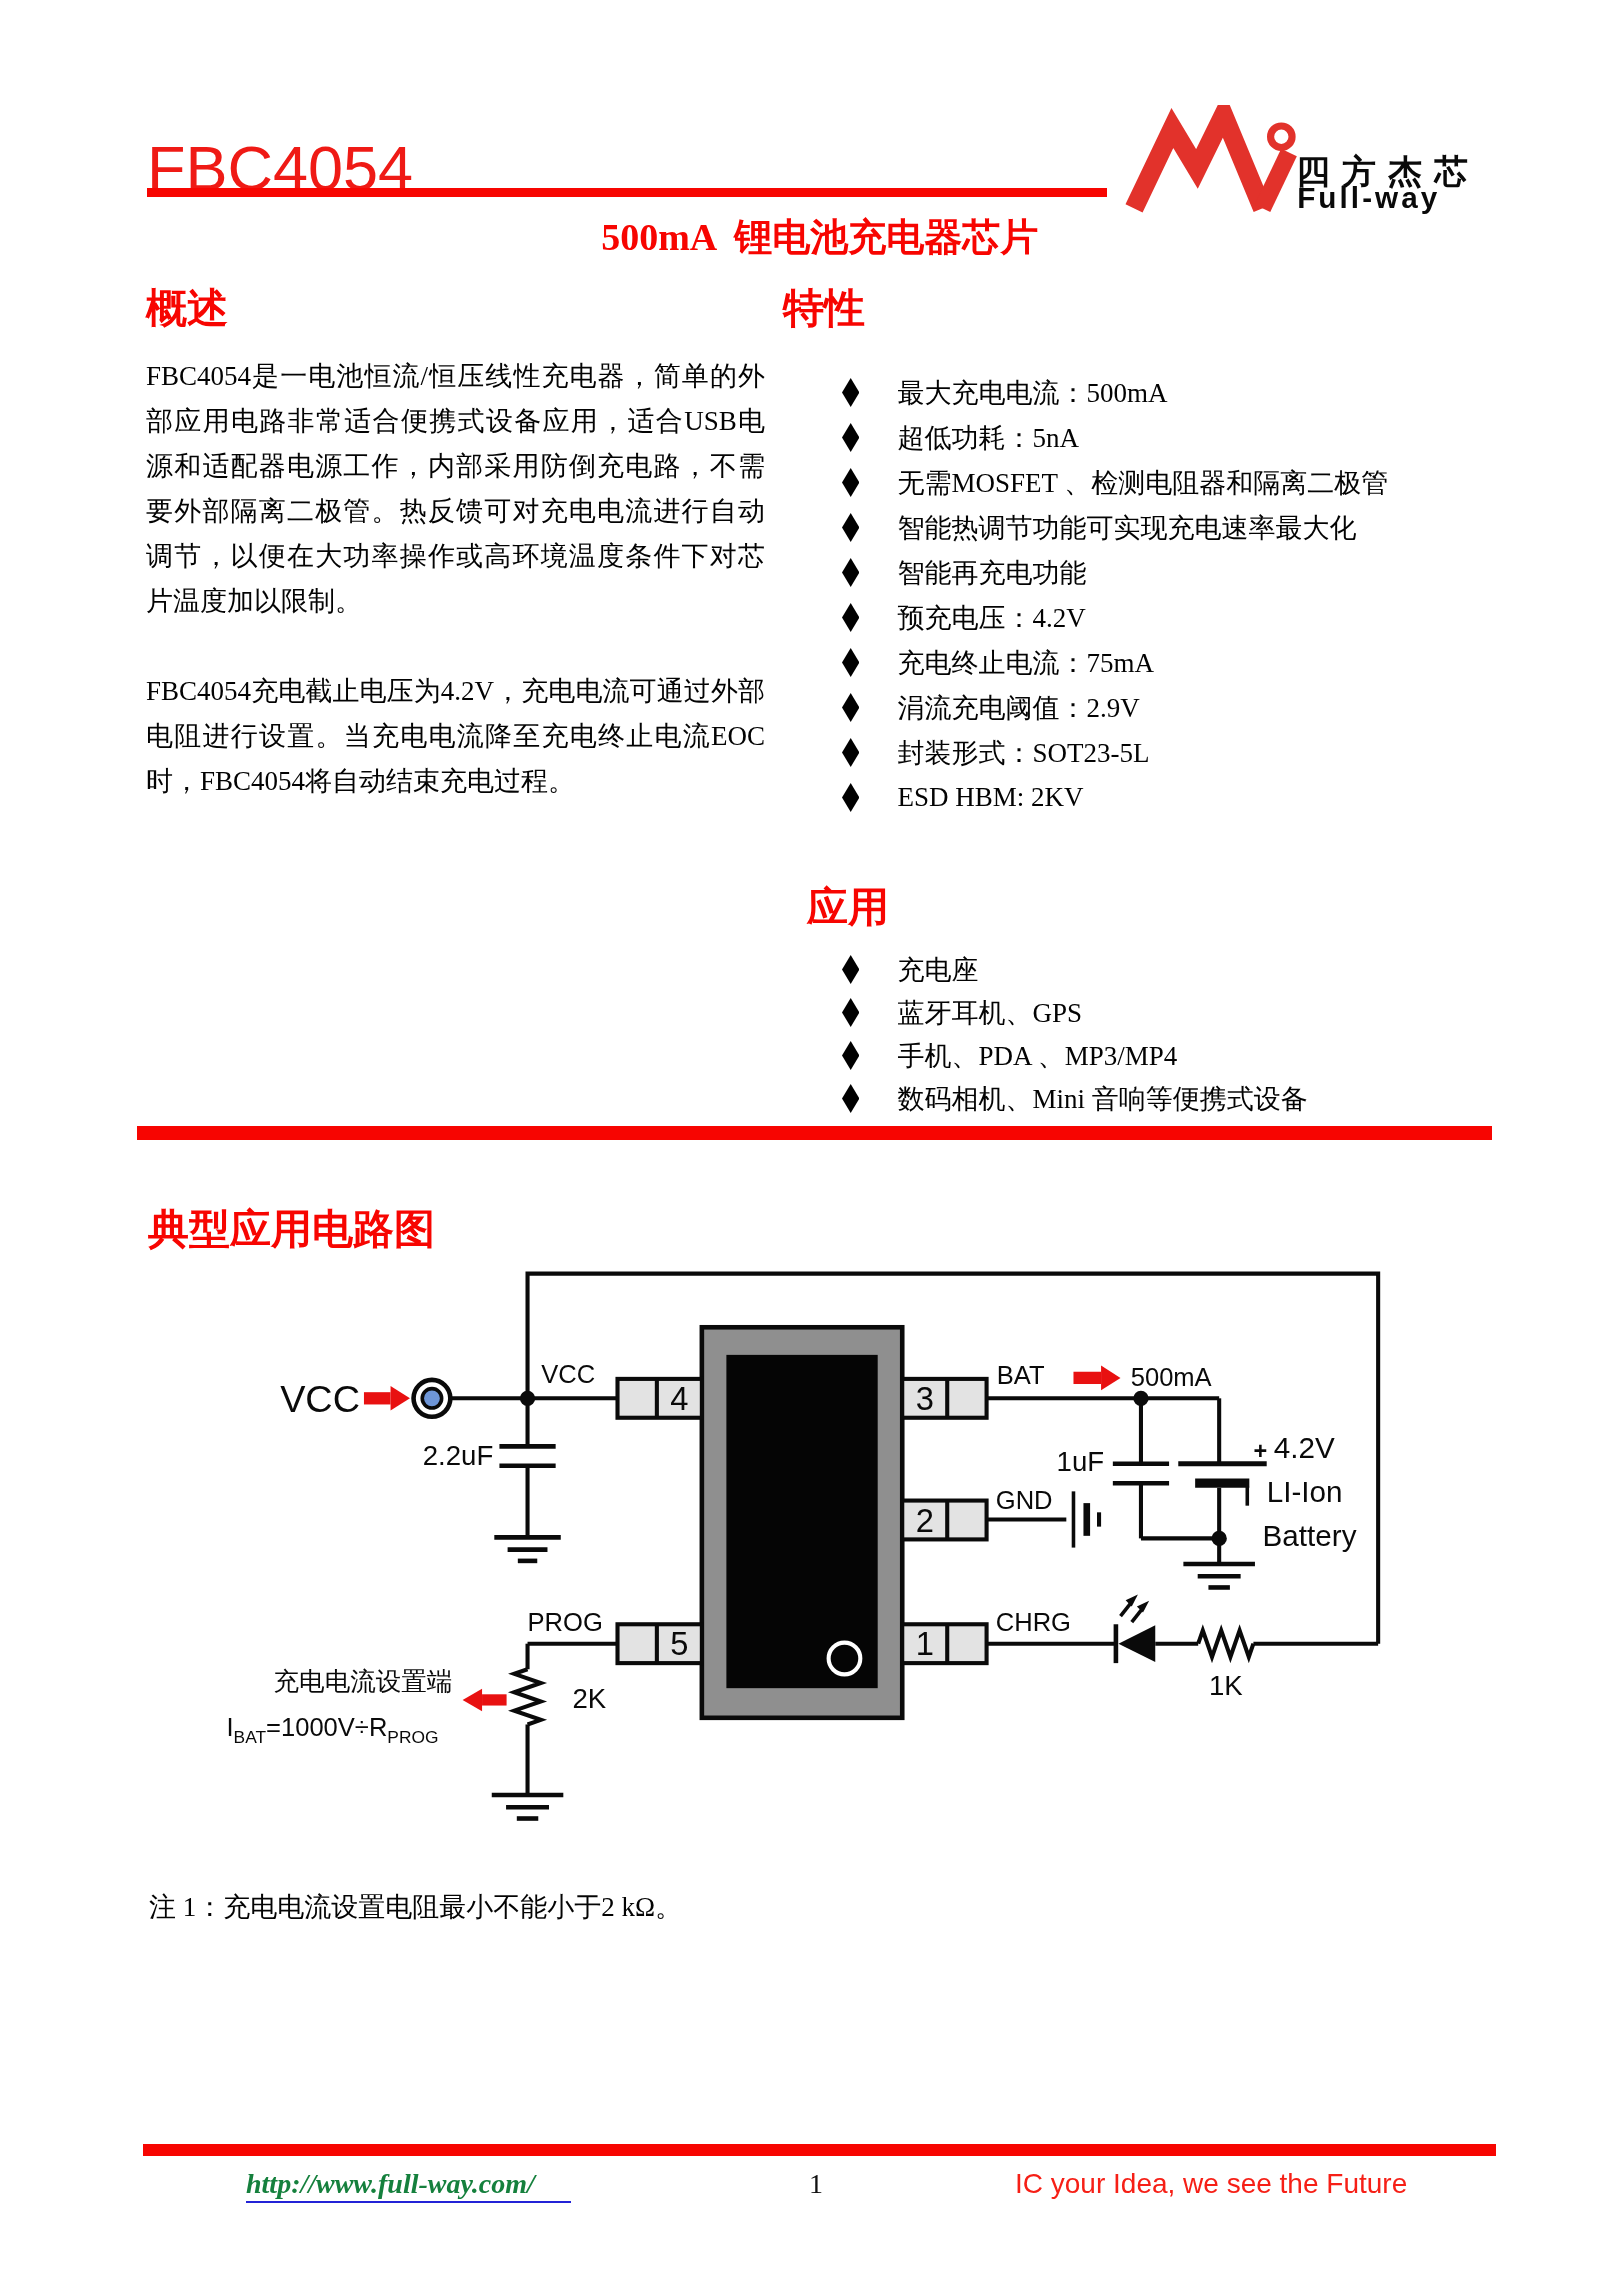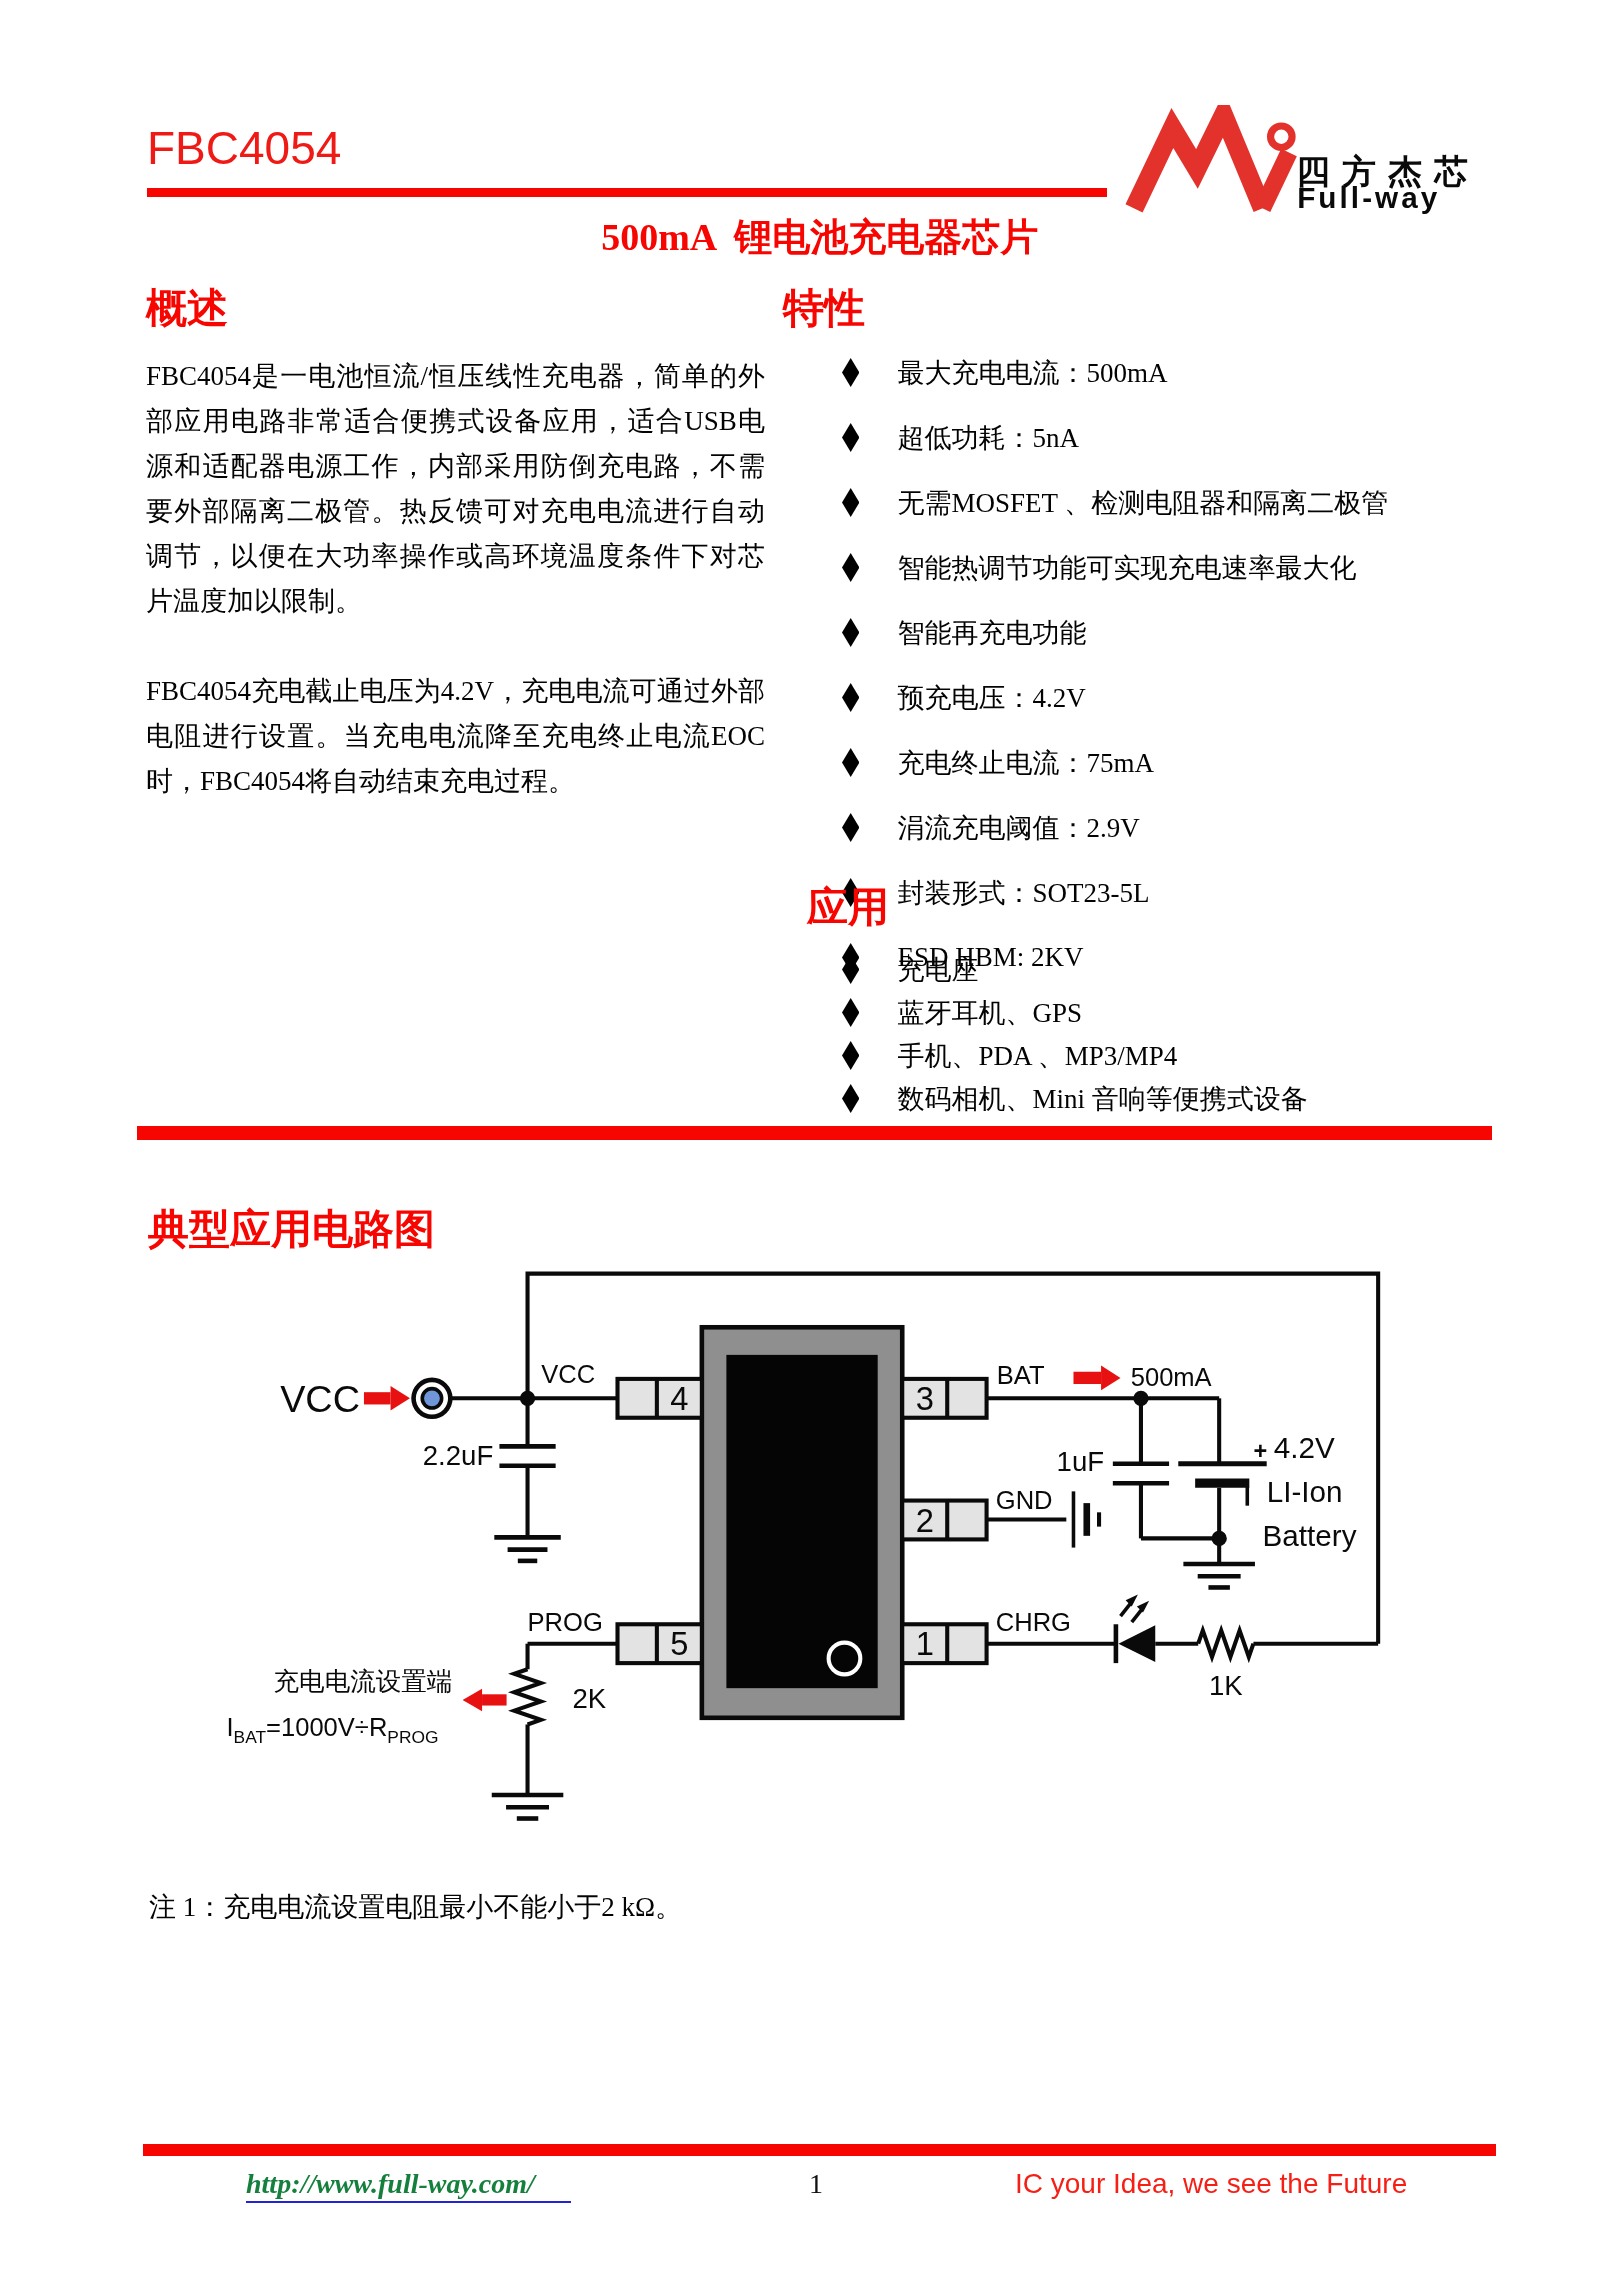--- a/index.html
+++ b/index.html
@@ -1,22 +1,22 @@
 <!DOCTYPE html>
 <html style="font-size:8.2px"><head>
 <meta charset="utf-8">
 <style>
   html,body{margin:0;padding:0;background:#ffffff;}
   .page{position:relative;width:1623px;height:2295px;background:#fff;overflow:hidden;
         font-family:"Liberation Serif",serif;color:#000;}
   .abs{position:absolute;}
 
   
-  .part-number{left:147px;top:123px;font-family:"Liberation Sans",sans-serif;
-               font-size:46px;font-weight:400;color:#ef1a15;letter-spacing:0;line-height:1.1;}
+  .part-number{left:147px;top:134px;font-family:"Liberation Sans",sans-serif;
+               font-size:63px;font-weight:400;color:#ef1a15;letter-spacing:0;line-height:1.1;}
   .rule-top{left:147px;top:188px;width:960px;height:8.7px;background:#f70501;}
   .logo-svg{left:1110px;top:105px;}
   .doc-title{left:8.2px;top:212px;width:1623px;text-align:center;font-size:38px;font-weight:bold;
              color:#f70501;white-space:pre;}
 
   
   .sec-h{font-size:41px;font-weight:bold;color:#f70501;line-height:1;}
 
   
   .para{left:146px;width:619px;font-size:27px;line-height:45px;text-align:justify;color:#030303;}
@@ -62,21 +62,21 @@
     <text x="366" y="202" font-size="58" font-weight="bold" letter-spacing="6" fill="#2a2828">Full-way</text>
   </svg>
 
   <div class="abs doc-title">500mA  锂电池充电器芯片</div>
 
   <div class="abs sec-h" style="left:146px;top:288px;">概述</div>
   <div class="abs para" style="top:354px;">FBC4054是一电池恒流/恒压线性充电器，简单的外部应用电路非常适合便携式设备应用，适合USB电源和适配器电源工作，内部采用防倒充电路，不需要外部隔离二极管。热反馈可对充电电流进行自动调节，以便在大功率操作或高环境温度条件下对芯片温度加以限制。</div>
   <div class="abs para" style="top:669px;">FBC4054充电截止电压为4.2V，充电电流可通过外部电阻进行设置。当充电电流降至充电终止电流EOC时，FBC4054将自动结束充电过程。</div>
 
   <div class="abs sec-h" style="left:783px;top:288px;">特性</div>
-  <div class="abs blist" style="top:350px;gap:20px;">
+  <div class="abs blist" style="top:370px;">
     <div class="brow brow88">
         <span class="diamond"></span>
         <span class="btext">最大充电电流：500mA</span>
       </div>
     <div class="brow brow88">
         <span class="diamond"></span>
         <span class="btext">超低功耗：5nA</span>
       </div>
     <div class="brow brow88">
         <span class="diamond"></span>

